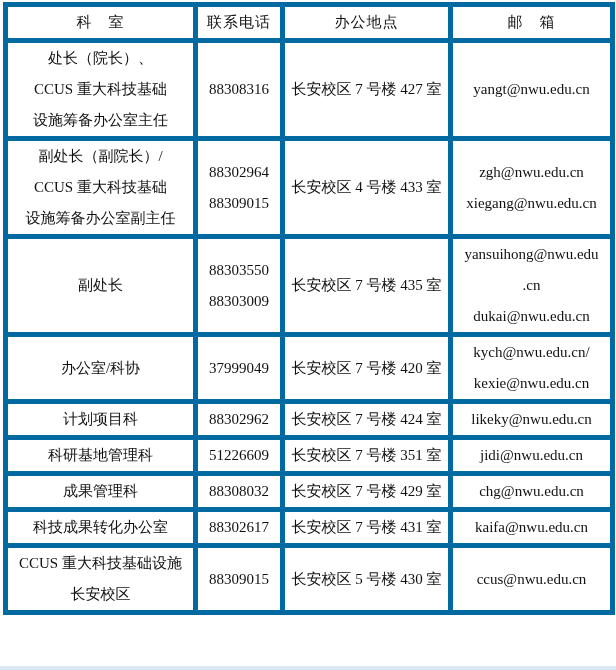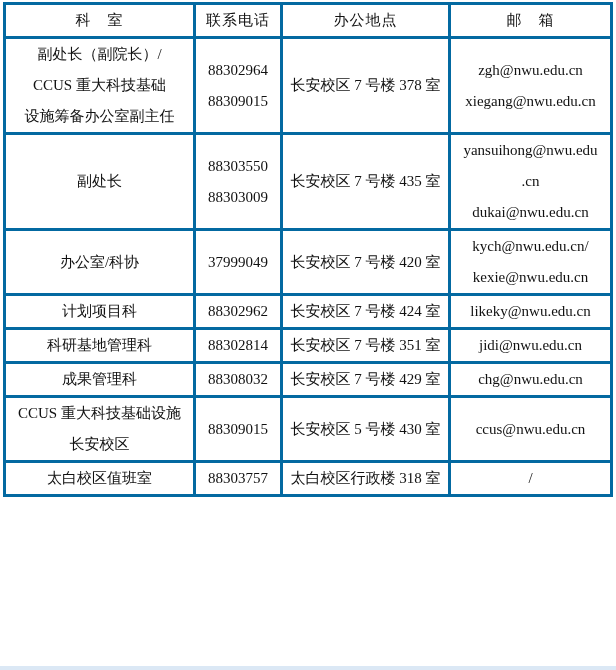--- a/index.html
+++ b/index.html
@@ -19,21 +19,21 @@
     position: absolute;
     left: 3px;
     top: 2px;
     width: 607px;
     border-collapse: collapse;
     table-layout: fixed;
     border: 2px solid #000000;
   }
   .contact-table th,
   .contact-table td {
-    border: 3px solid #0369a1;
+    border: 5px solid #0369a1;
     padding: 0;
     font-weight: normal;
     font-size: 15px;
     line-height: 31px;
     text-align: center;
     vertical-align: middle;
     overflow: hidden;
   }
   .contact-table th {
     height: 31px;
@@ -74,30 +74,46 @@
       <tr>
         <th>科　室</th>
         <th>联系电话</th>
         <th>办公地点</th>
         <th>邮　箱</th>
       </tr>
     </thead>
   <tbody>
       <tr>
         <td class="cell-dept">
+          <div class="line">处长（院长）、</div>
+          <div class="line">CCUS 重大科技基础</div>
+          <div class="line">设施筹备办公室主任</div>
+        </td>
+        <td class="cell-phone">
+          <div class="line">88308316</div>
+        </td>
+        <td class="cell-location">
+          <div class="line">长安校区 7 号楼 427 室</div>
+        </td>
+        <td class="cell-email">
+          <div class="line">yangt@nwu.edu.cn</div>
+        </td>
+      </tr>
+      <tr>
+        <td class="cell-dept">
           <div class="line">副处长（副院长）/</div>
           <div class="line">CCUS 重大科技基础</div>
           <div class="line">设施筹备办公室副主任</div>
         </td>
         <td class="cell-phone">
           <div class="line">88302964</div>
           <div class="line">88309015</div>
         </td>
         <td class="cell-location">
-          <div class="line">长安校区 7 号楼 378 室</div>
+          <div class="line">长安校区 4 号楼 433 室</div>
         </td>
         <td class="cell-email">
           <div class="line">zgh@nwu.edu.cn</div>
           <div class="line">xiegang@nwu.edu.cn</div>
         </td>
       </tr>
       <tr>
         <td class="cell-dept">
           <div class="line">副处长</div>
         </td>
@@ -141,68 +157,68 @@
         </td>
         <td class="cell-email">
           <div class="line">likeky@nwu.edu.cn</div>
         </td>
       </tr>
       <tr>
         <td class="cell-dept">
           <div class="line">科研基地管理科</div>
         </td>
         <td class="cell-phone">
-          <div class="line">88302814</div>
+          <div class="line">51226609</div>
         </td>
         <td class="cell-location">
           <div class="line">长安校区 7 号楼 351 室</div>
         </td>
         <td class="cell-email">
           <div class="line">jidi@nwu.edu.cn</div>
         </td>
       </tr>
       <tr>
         <td class="cell-dept">
           <div class="line">成果管理科</div>
         </td>
         <td class="cell-phone">
           <div class="line">88308032</div>
         </td>
         <td class="cell-location">
           <div class="line">长安校区 7 号楼 429 室</div>
         </td>
         <td class="cell-email">
           <div class="line">chg@nwu.edu.cn</div>
+        </td>
+      </tr>
+      <tr>
+        <td class="cell-dept">
+          <div class="line">科技成果转化办公室</div>
+        </td>
+        <td class="cell-phone">
+          <div class="line">88302617</div>
+        </td>
+        <td class="cell-location">
+          <div class="line">长安校区 7 号楼 431 室</div>
+        </td>
+        <td class="cell-email">
+          <div class="line">kaifa@nwu.edu.cn</div>
         </td>
       </tr>
       <tr>
         <td class="cell-dept">
           <div class="line">CCUS 重大科技基础设施</div>
           <div class="line">长安校区</div>
         </td>
         <td class="cell-phone">
           <div class="line">88309015</div>
         </td>
         <td class="cell-location">
           <div class="line">长安校区 5 号楼 430 室</div>
         </td>
         <td class="cell-email">
           <div class="line">ccus@nwu.edu.cn</div>
-        </td>
-      </tr>
-      <tr>
-        <td class="cell-dept">
-          <div class="line">太白校区值班室</div>
-        </td>
-        <td class="cell-phone">
-          <div class="line">88303757</div>
-        </td>
-        <td class="cell-location">
-          <div class="line">太白校区行政楼 318 室</div>
-        </td>
-        <td class="cell-email centered">
-          <div class="line">/</div>
         </td>
       </tr>
     </tbody>
 </table>
 
 <div class="bottom-strip" style="background: rgb(219, 232, 245);"></div>
 
 </body></html>

